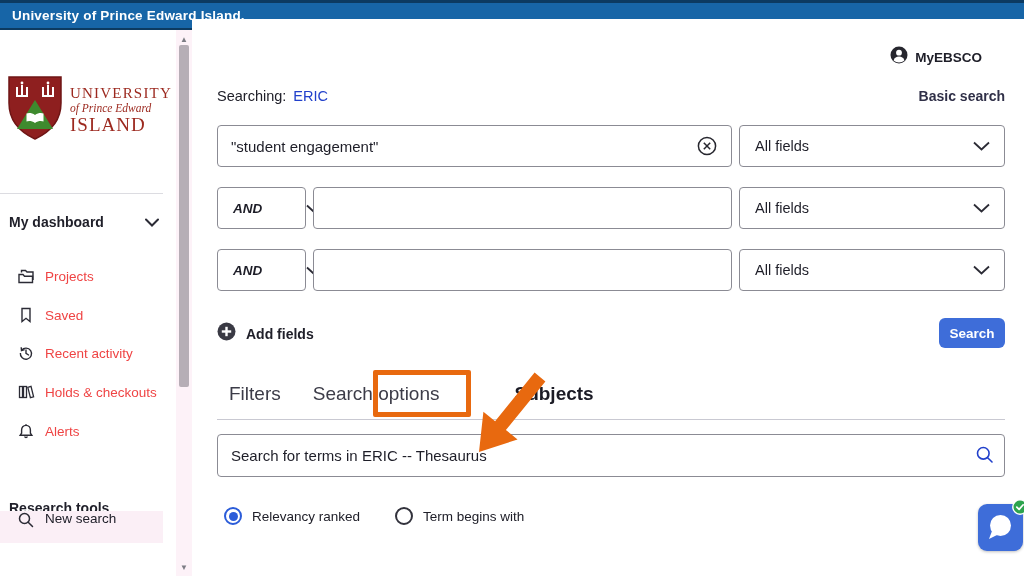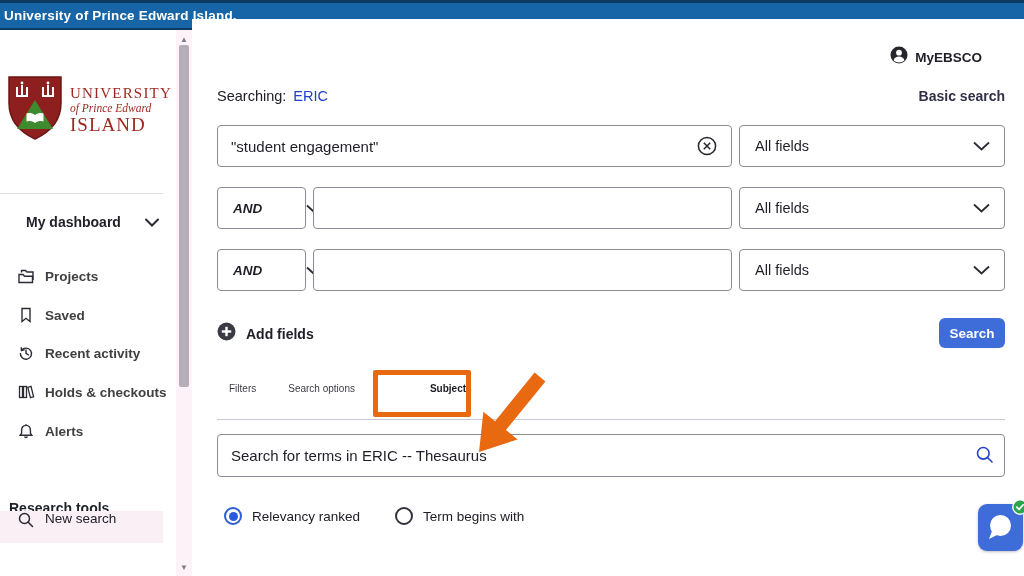--- a/index.html
+++ b/index.html
@@ -3,37 +3,37 @@
 <meta charset="utf-8">
 <style>
   * { margin:0; padding:0; box-sizing:border-box; }
   html,body { width:1024px; height:576px; }
   body { font-family:"Liberation Sans", sans-serif; background:#fff; position:relative; overflow:hidden; }
 
   
   .topbar {
     position:absolute; left:0; top:0; width:1024px; height:30px;
     background:#1765a7; border-top:3px solid #0c3a61; border-bottom:2px solid #0c3a61;
-    display:flex; align-items:center; padding-left:4px;
+    display:flex; align-items:center; padding-left:12px;
   }
   .topbar-title { color:#fff; font-weight:bold; font-size:13.5px; letter-spacing:.2px; }
 
   
   .sidebar { position:absolute; left:0; top:30px; width:176px; height:546px; background:#fff; }
   .logo { position:absolute; left:7px; top:44px; width:158px; height:72px; display:flex; align-items:center; gap:7px; }
   .logo-text { font-family:"Liberation Serif", serif; color:#9c291f; line-height:1; }
   .logo-line1 { font-size:15px; letter-spacing:1.2px; }
   .logo-line2 { font-size:11.5px; font-style:italic; margin:2px 0 1px 0; }
   .logo-line3 { font-size:19px; letter-spacing:1px; }
   .sidebar-divider { position:absolute; left:0; top:163px; width:163px; height:1px; background:#dcdce1; }
   .dashboard-row { position:absolute; left:9px; top:183px; width:150px; display:flex; align-items:center; justify-content:space-between; cursor:pointer; }
-  .dashboard-label { font-size:14px; font-weight:bold; color:#1f1f29;margin-left:17px; }
+  .dashboard-label { font-size:14px; font-weight:bold; color:#1f1f29; }
   .nav-item { position:absolute; left:0; width:163px; height:26px; display:flex; align-items:center; cursor:pointer; }
   .nav-item .nav-icon { width:18px; height:18px; margin-left:17px; flex:0 0 18px; }
-  .nav-item .nav-label { font-size:13.5px; color:#404040; margin-left:10px; white-space:nowrap;font-weight:bold; }
+  .nav-item .nav-label { font-size:13.5px; color:#ef4444; margin-left:10px; white-space:nowrap; }
   .research-tools { position:absolute; left:9px; top:470px; font-size:14px; font-weight:bold; color:#1f1f29; }
   .new-search { position:absolute; left:0; top:481px; width:163px; height:32px; background:#fbeff6; display:flex; align-items:flex-start; cursor:pointer; }
   .new-search .nav-icon { width:18px; height:18px; margin-left:17px; }
   .new-search .nav-label { font-size:13.5px; color:#20202a; margin-left:10px; }
 
   
   .scrollbar { position:absolute; left:176px; top:30px; width:16px; height:546px; background:#fdf2f8; }
   .scroll-thumb { position:absolute; left:3px; top:15px; width:10px; height:342px; background:#b6aeb6; border-radius:2px; }
   .scroll-arrow { position:absolute; left:0; width:16px; height:14px; display:flex; align-items:center; justify-content:center; color:#7d7d85; font-size:8px; }
   .scroll-arrow.up { top:2px; } .scroll-arrow.down { bottom:2px; }
@@ -67,21 +67,21 @@
 
   .add-fields { position:absolute; left:25px; top:303px; display:flex; align-items:center; gap:10px; cursor:pointer; }
   .add-fields-label { font-size:14px; font-weight:bold; color:#20202a; }
   .search-btn {
     position:absolute; left:747px; top:299px; width:66px; height:30px;
     background:#3e6dd9; border:none; border-radius:6px; color:#fff; font-weight:bold; font-size:13.5px;
     font-family:"Liberation Sans", sans-serif; cursor:pointer;
   }
 
   .tabs { position:absolute; left:37px; top:364px; display:flex; gap:32px; }
-  .tab { font-size:10px; color:#3c3c48; cursor:pointer; }
+  .tab { font-size:19px; color:#3c3c48; cursor:pointer; }
   .tab.active { font-weight:bold; color:#1b1b25; margin-left:43px; }
   .tabs-divider { position:absolute; left:25px; top:400px; width:788px; height:1px; background:#c9c9d2; }
 
   .annot-box { position:absolute; left:181px; top:351px; width:98px; height:47px; border:5px solid #e8690f; border-radius:2px; pointer-events:none; }
   .annot-arrow { position:absolute; left:263px; top:348px; width:100px; height:95px; pointer-events:none; }
 
   .thesaurus-input { left:25px; top:415px; width:788px; height:43px; }
   .thesaurus-search-icon { position:absolute; left:783px; top:426px; width:20px; height:20px; cursor:pointer; }
 
   .radio-row { position:absolute; left:32px; top:488px; display:flex; align-items:center; gap:35px; }

